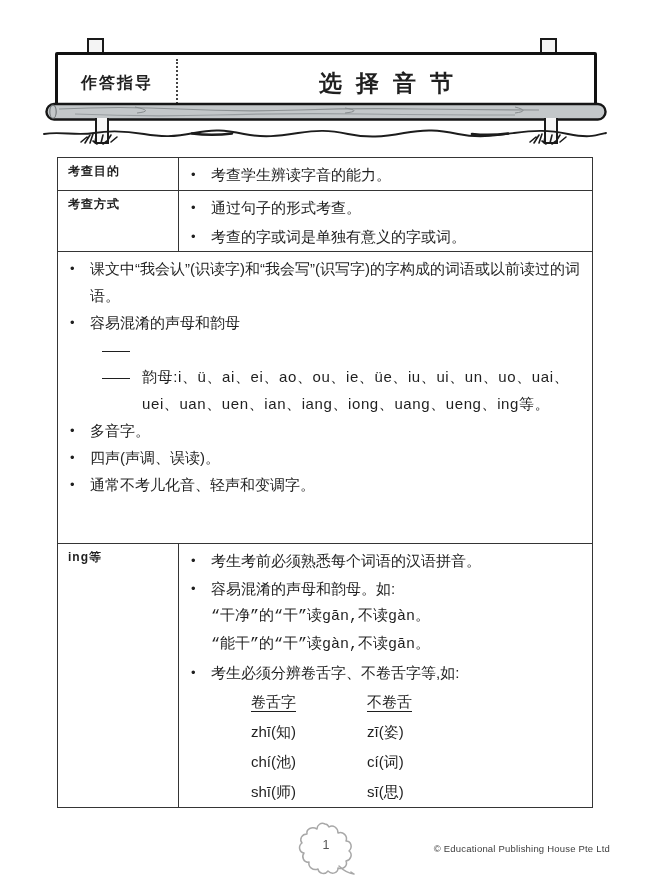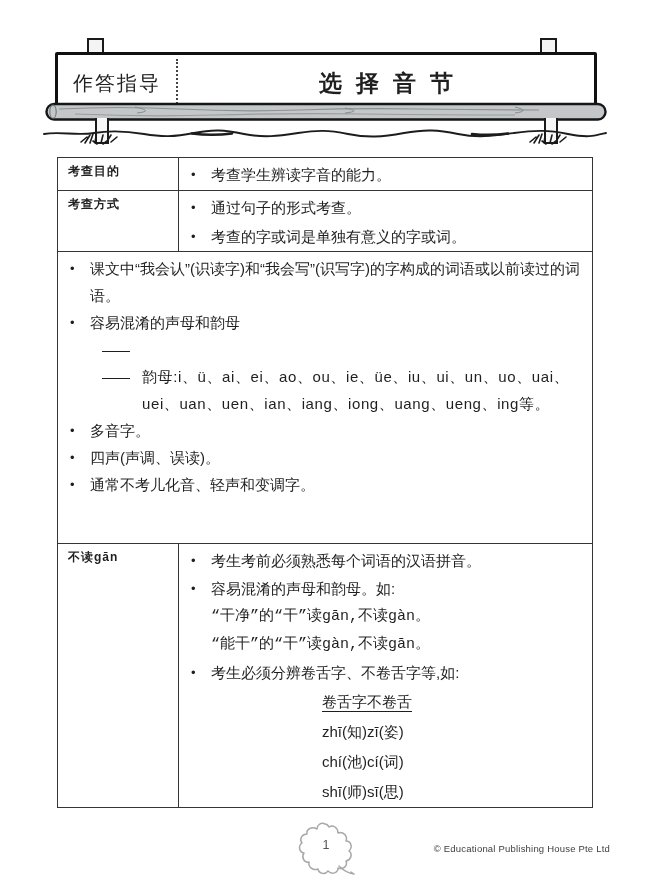--- a/index.html
+++ b/index.html
@@ -17,21 +17,21 @@
   }
   .post-top.left{left:42px;}
   .post-top.right{left:495px;}
   .board{
     position:absolute;left:10px;top:14px;width:536px;height:56px;
     background:#fff;border:3px solid #111;border-radius:2px;
     display:flex;align-items:stretch;
   }
   .board-tab{
     width:118px;display:flex;align-items:center;justify-content:center;
-    font-weight:normal;font-size:20px;letter-spacing:2px;
+    font-weight:bold;font-size:16px;letter-spacing:2px;
   }
   .board-divider{border-left:2px dotted #444;margin:4px 0;}
   .board-title{
     flex:1;display:flex;align-items:center;justify-content:center;
     font-weight:bold;font-size:23px;letter-spacing:14px;padding-left:14px;
   }
   .log{position:absolute;left:0;top:64px;width:562px;height:20px;}
   .post-bottom{
     position:absolute;width:10px;height:24px;background:#f7f7f7;
     border:2px solid #1a1a1a;border-top:none;top:80px;
@@ -68,21 +68,21 @@
   .row-tips .t-content{line-height:28px;}
 
   .bullet{display:flex;align-items:flex-start;}
   .b-mark{flex:0 0 20px;font-size:13px;}
   .b-text{flex:1;}
   .dash-item{display:flex;margin-left:32px;}
   .d-mark{flex:0 0 40px;letter-spacing:-2px;}
   .d-text{flex:1;letter-spacing:0.6px;}
   .example-line{margin-left:20px;font-family:Liberation Mono, monospace;}
   .retro-table{margin-left:60px;line-height:30px;}
-  .retro-row{display:flex;text-align:right;}
+  .retro-row{display:flex;}
   .retro-c1{width:116px;}
   .retro-header span{text-decoration:underline;text-underline-offset:4px;}
 
   
   .leaf-wrap{position:absolute;left:295px;top:820px;width:72px;height:64px;}
   .leaf-num{
     position:absolute;left:23px;top:18px;width:16px;text-align:center;
     font-size:12.5px;color:#555;
   }
   .copyright{
@@ -181,21 +181,21 @@
           <span class="b-text">四声(声调、误读)。</span>
         </div>
         <div class="bullet">
           <span class="b-mark">•</span>
           <span class="b-text">通常不考儿化音、轻声和变调字。</span>
         </div>
       </div>
     </div>
 
     <div class="t-row row-tips">
-      <div class="t-label">不读gān</div>
+      <div class="t-label">ing等</div>
       <div class="t-content">
         <div class="bullet">
           <span class="b-mark">•</span>
           <span class="b-text">考生考前必须熟悉每个词语的汉语拼音。</span>
         </div>
         <div class="bullet">
           <span class="b-mark">•</span>
           <span class="b-text">容易混淆的声母和韵母。如:</span>
         </div>
         <div class="example-line">“干净”的“干”读gān,不读gàn。</div>

